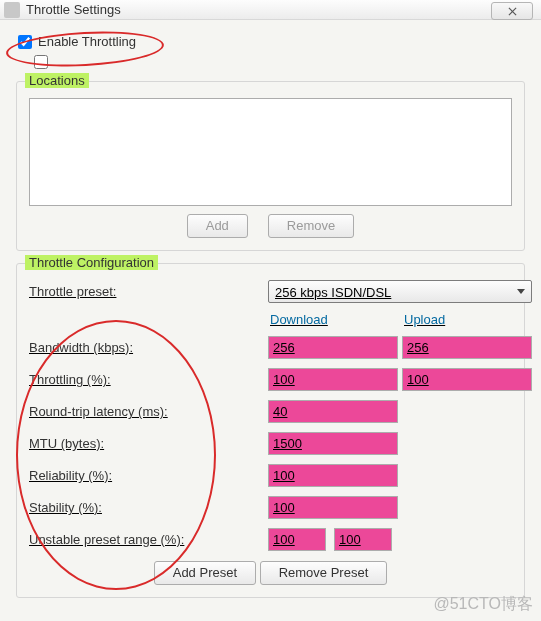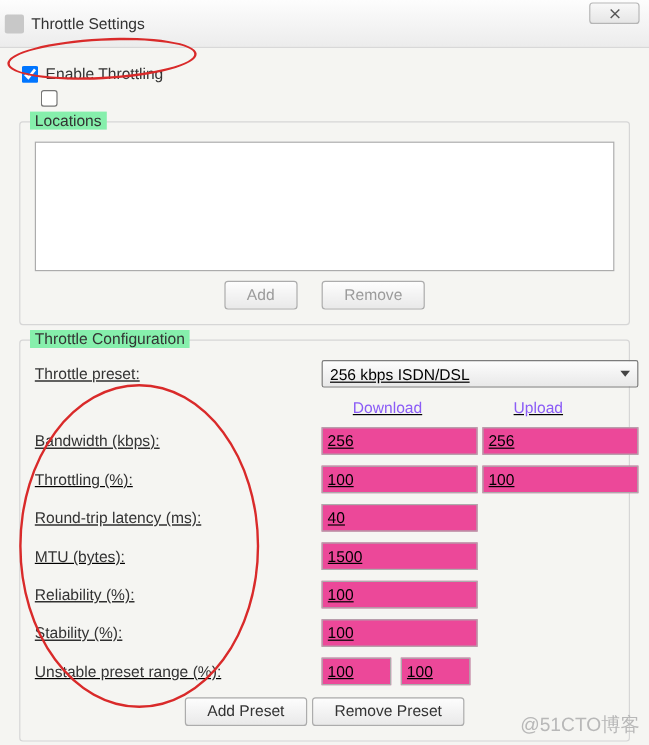--- a/index.html
+++ b/index.html
@@ -9,21 +9,21 @@
     }
     body {
       margin: 0;
       padding: 0;
       background: #f5f5f2;
       width: 541px;
       height: 621px;
       position: relative;
     }
     .titlebar {
-      height: 40px;
+      height: 20px;
       display: flex;
       align-items: center;
       padding: 0 4px;
       background: linear-gradient(#fdfdfd, #ececec);
       border-bottom: 1px solid #d8d8d8;
       position: relative;
     }
     .titlebar .title-icon {
       width: 16px;
       height: 16px;
@@ -76,21 +76,21 @@
       border: 1px solid #d6d6d6;
       border-radius: 3px;
       padding: 16px 12px 12px 12px;
       margin-top: 12px;
       position: relative;
     }
     .group-title {
       position: absolute;
       top: -9px;
       left: 8px;
-      background: #86efac;
+      background: #bef264;
       padding: 0 4px;
       color: #333;
     }
     .locations-list {
       width: 100%;
       height: 108px;
       background: #fff;
       border: 1px solid #acacac;
       margin-bottom: 8px;
     }
@@ -117,23 +117,22 @@
       grid-template-columns: 235px 130px 130px;
       column-gap: 4px;
       row-gap: 9px;
       align-items: center;
       text-decoration: underline;
     }
     .config-grid .label {
       color: #333;
     }
     .config-grid .col-header {
-      color: #8b5cf6;
+      color: #0369a1;
       padding-left: 2px;
-      margin-left: 24px;
     }
     .config-grid input[type="text"] {
       width: 100%;
       height: 23px;
       border: 1px solid #acacac;
       padding: 2px 4px;
       background: #ec4899;
     }
     .range-cell {
       display: flex;

